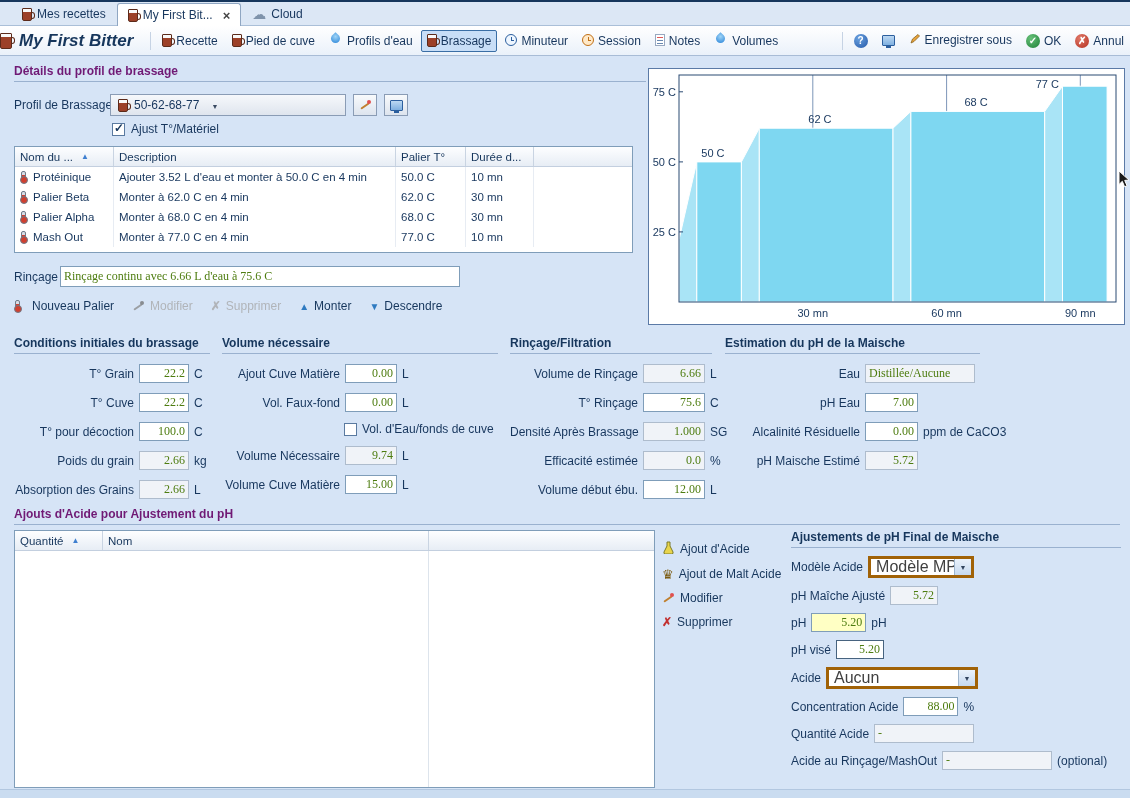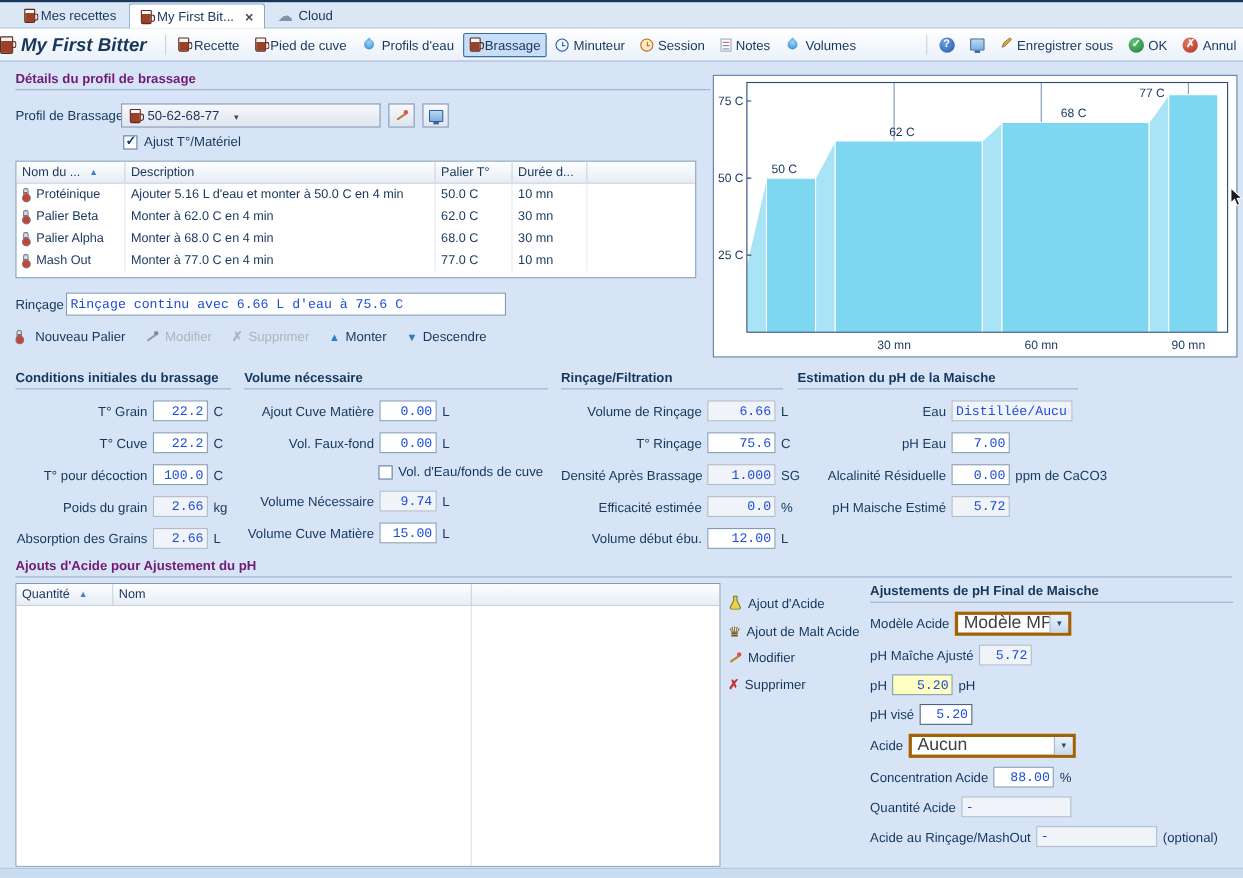--- a/index.html
+++ b/index.html
@@ -8,21 +8,21 @@
 
   
   .tabbar{height:26px;background:#dce7f5;border-top:2px solid #16365c;border-bottom:1px solid #aabfd8;display:flex;align-items:flex-end;padding-left:11px}
   .tab{display:inline-flex;align-items:center;gap:5px;height:23px;padding:0 10px;font-size:12px;color:#17365d;border:1px solid transparent;border-bottom:none;cursor:pointer;white-space:nowrap}
   .tab.active{background:#fff;border-color:#8fa6c2;border-radius:3px 3px 0 0;position:relative;top:1px}
   .tclose{margin-left:5px;color:#444;font-size:13px;line-height:1;font-weight:bold}
 
   
   .toolbar{height:30px;background:linear-gradient(#ffffff,#eaf1fa);border-bottom:1px solid #a8bcd6;display:flex;align-items:center;padding:0 0;gap:2px;overflow:hidden}
   .apptitle{font-size:17px;font-weight:bold;font-style:italic;color:#16365c;margin:0 12px 0 5px;white-space:nowrap}
-  .tbtn{display:inline-flex;align-items:center;gap:4px;padding:3px 5px;font-size:12px;color:#17365d;border:1px solid transparent;white-space:nowrap;cursor:pointer}
+  .tbtn{display:inline-flex;align-items:flex-start;gap:4px;padding:3px 5px;font-size:12px;color:#17365d;border:1px solid transparent;white-space:nowrap;cursor:pointer}
   .tbtn.selected{background:#c8def7;border-color:#3a6ea5;border-radius:2px}
   .vsep{width:1px;height:18px;background:#c6d3e4;margin:0 3px;flex:none}
   .push{margin-left:auto}
 
   
   .ic-mug{display:inline-block;width:10px;height:13px;background:linear-gradient(#f8f8f8 0 3px,#9c4028 3px);border:1px solid #5c2a1a;border-radius:1px 1px 2px 2px;position:relative;flex:none}
   .ic-mug::after{content:"";position:absolute;right:-4px;top:3px;width:3px;height:5px;border:1px solid #5c2a1a;border-left:none;border-radius:0 3px 3px 0}
   .ic-mug.md{width:12px;height:16px}
   .ic-cloud{color:#7f93ab;font-size:14px;line-height:1}
   .ic-drop{display:inline-block;width:9px;height:9px;background:radial-gradient(circle at 35% 35%,#9fd4f7,#1f7ed6);border-radius:0 50% 50% 50%;transform:rotate(45deg);margin:0 3px 0 2px;flex:none}
@@ -52,21 +52,21 @@
   .xmark{color:#c23030;font-weight:bold;font-size:12px;line-height:1}
   .xmark.gray{color:#9aa6b6}
   .sortasc::after{content:"▲";font-size:8px;color:#3f7fd0;margin-left:8px}
   .dd-arrow::after{content:"▼";font-size:7px;color:#3a4a62;margin-left:6px}
 
   
   .section-h{position:absolute;font-size:12px;font-weight:bold;color:#701a75;border-bottom:1px solid #9ab1cf;padding-bottom:3px}
   .sh{font-size:12px;font-weight:bold;color:#16365c;border-bottom:1px solid #9ab1cf;padding-bottom:3px}
   .hw196{width:196px}.hw276{width:276px}.hw202{width:202px}.hw255{width:255px}.hw330{width:330px}
   .lbl{font-size:12px;color:#17365d;white-space:nowrap}
-  .inp{height:19px;border:1px solid #7f9db9;background:#fff;font-family:Liberation Mono, monospace;font-size:12px;color:#1d4ed8;text-align:right;padding:0 3px}
+  .inp{height:19px;border:1px solid #7f9db9;background:#fff;font-family:Liberation Serif, serif;font-size:12px;color:#4d7c0f;text-align:right;padding:0 3px}
   .inp.ro{background:#f0f3f8;border-color:#aebccd}
   .inp.left{text-align:left}
   .inp.yellow{background:#ffffc4}
   .inp.strong{border-color:#47637f}
   .w48{width:48px}.w50{width:50px}.w52{width:52px}.w53{width:53px}.w55{width:55px}.w62{width:62px}.w100{width:100px}.w110{width:110px}
   .cb{width:13px;height:13px;background:#fff;border:1px solid #5a7aa0;display:inline-block;position:relative;flex:none}
   .cb.checked::after{content:"✓";position:absolute;left:1px;top:-3px;font-size:12px;font-weight:bold;color:#16365c}
   .combo-flat{width:236px;height:22px;display:inline-flex;align-items:center;padding:0 7px;gap:6px;border:1px solid #8a9cb5;background:linear-gradient(#f6f8fb,#dfe5ee);font-size:12px;color:#17365d;cursor:pointer}
   .iconbtn{width:24px;height:22px;border:1px solid #8a9cb5;background:linear-gradient(#f8fafc,#dde4ee);display:inline-flex;align-items:center;justify-content:center;margin-left:7px;cursor:pointer}
   .wcombo{display:inline-flex;align-items:center;height:22px;border:3px solid #a16207;background:#fff;font-size:16px;color:#404040;cursor:pointer}
@@ -240,21 +240,21 @@
     <div class="th cu">
         <span>Durée d...</span>
       </div>
     <div class="th cf"></div>
   </div>
   <div class="tr">
     <div class="td cn">
         <span class="ic-thermo"></span>
         <span>Protéinique</span>
       </div>
-    <div class="td cd">Ajouter 5.16 L d'eau et monter à 50.0 C en 4 min</div>
+    <div class="td cd">Ajouter 3.52 L d'eau et monter à 50.0 C en 4 min</div>
     <div class="td ct">50.0 C</div>
     <div class="td cu">10 mn</div>
     <div class="td cf"></div>
   </div>
   <div class="tr">
     <div class="td cn">
         <span class="ic-thermo"></span>
         <span>Palier Beta</span>
       </div>
     <div class="td cd">Monter à 62.0 C en 4 min</div>

